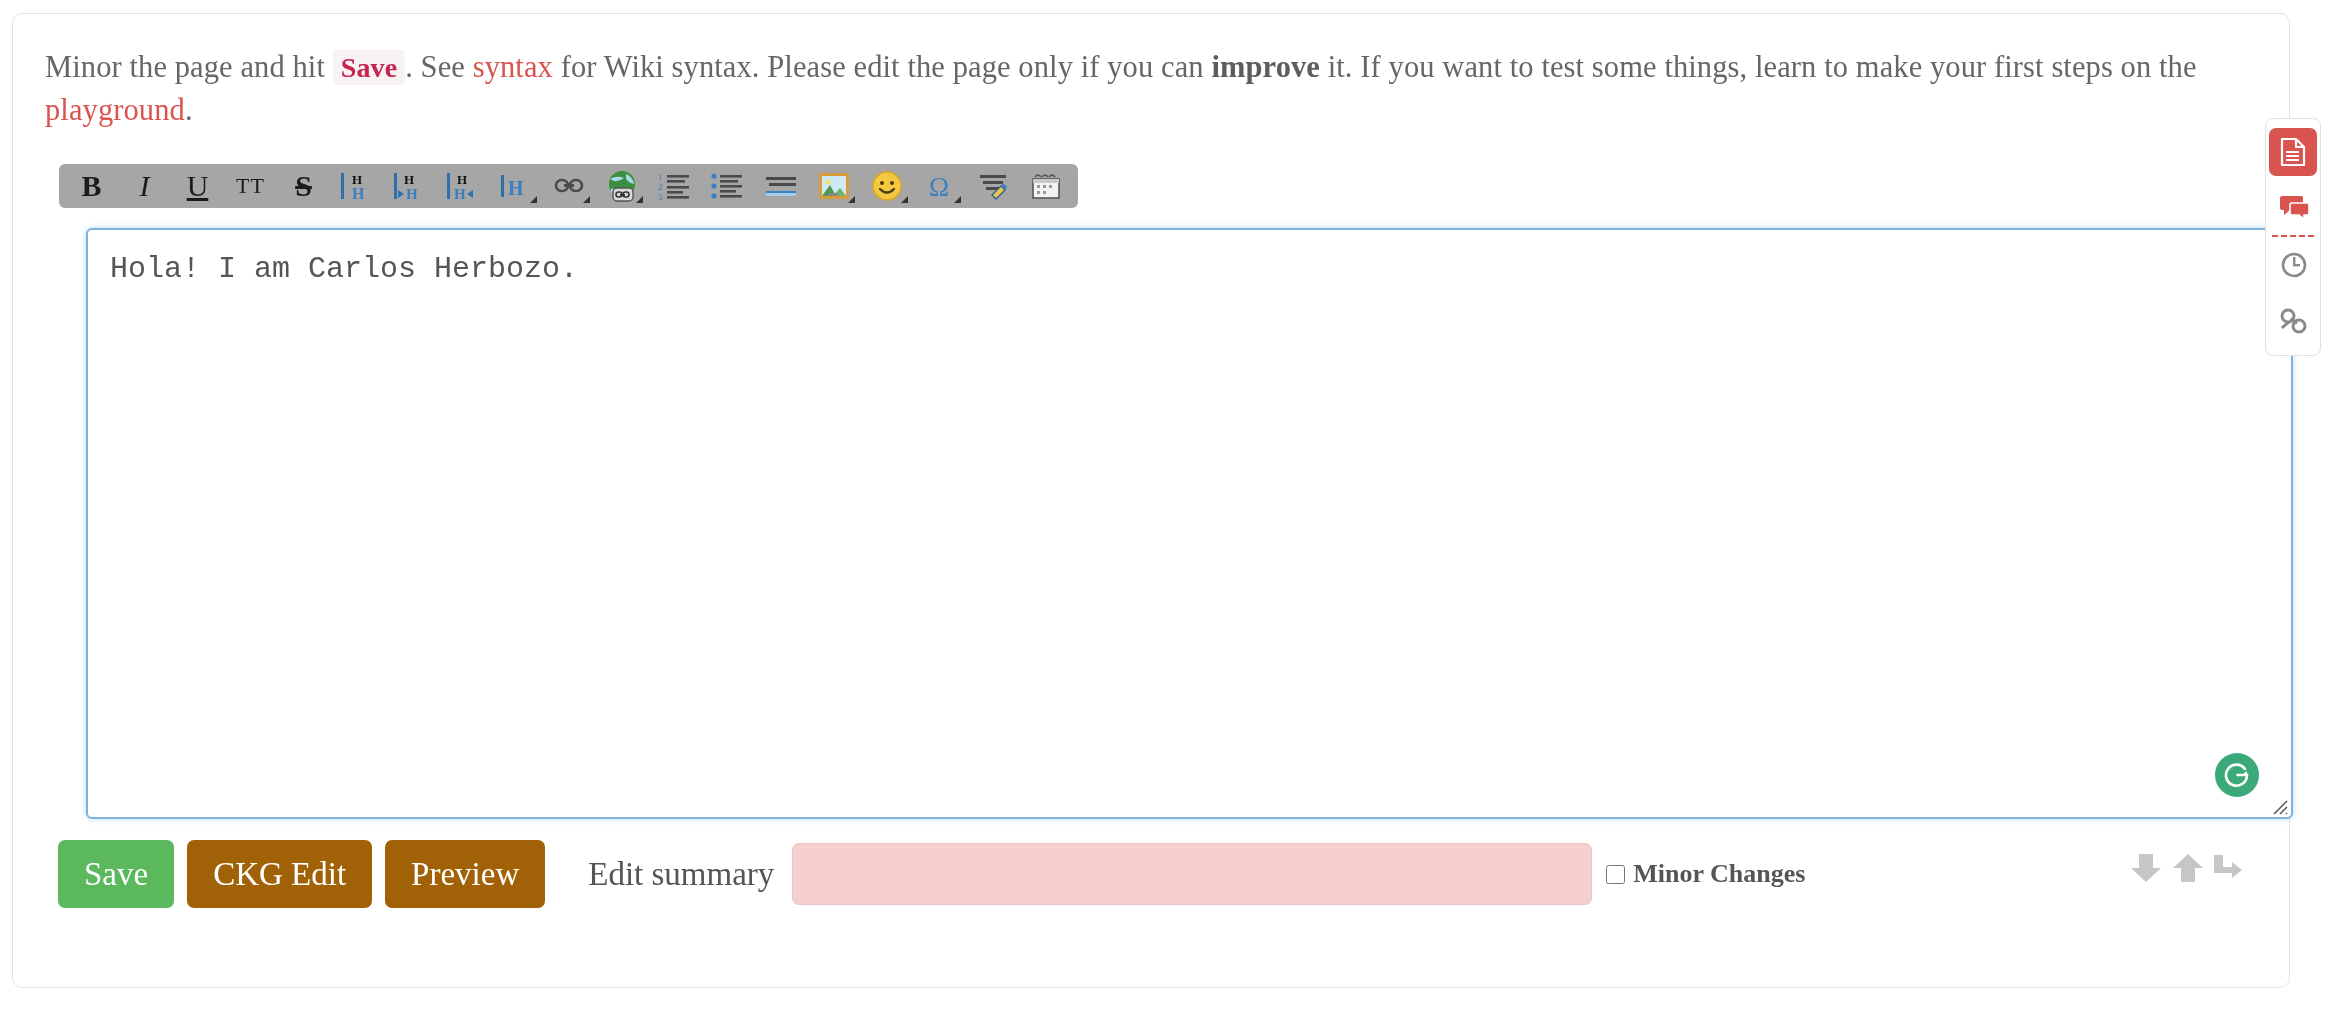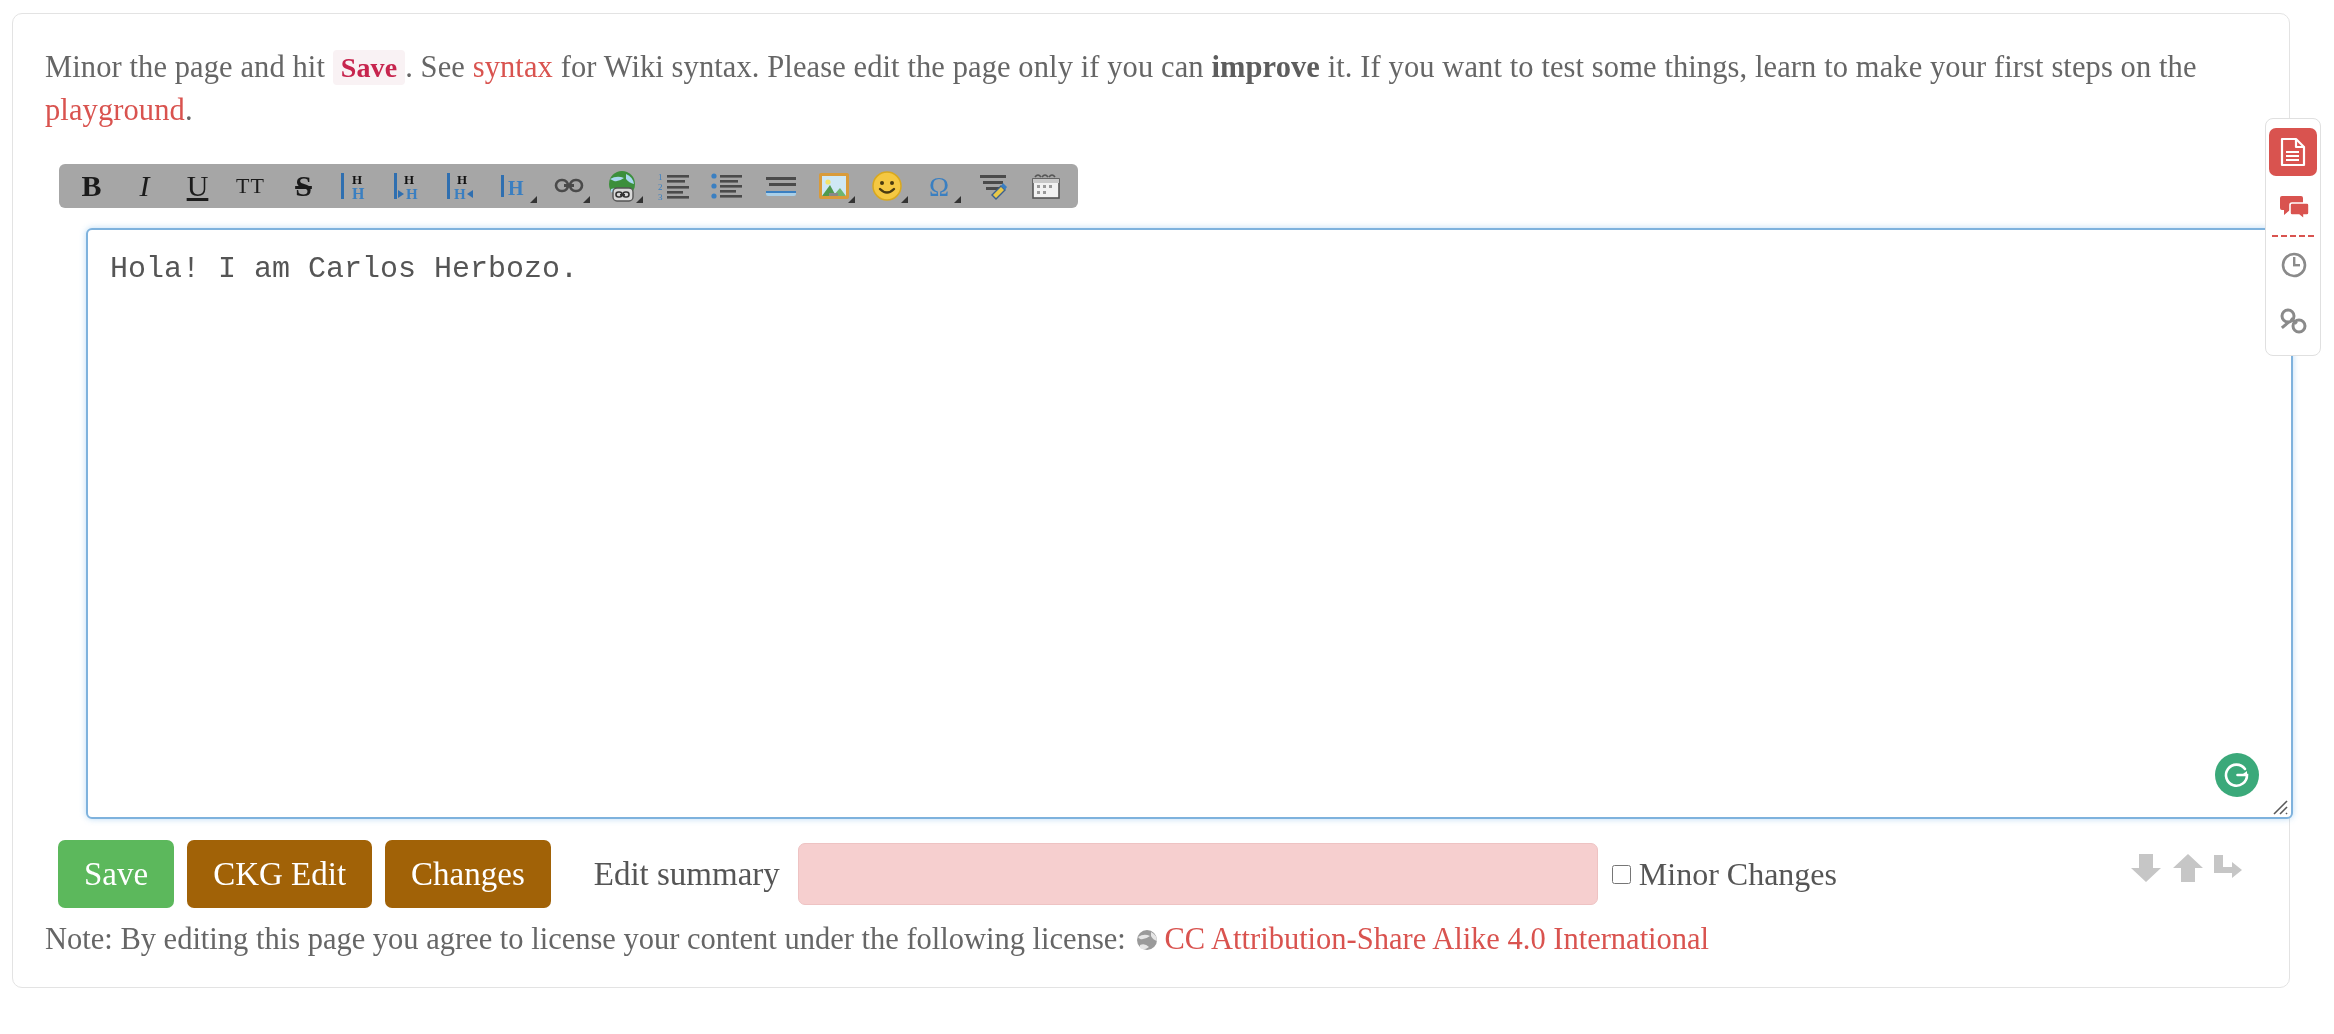--- a/index.html
+++ b/index.html
@@ -197,22 +197,22 @@
     height: 68px;
   }
   .minor-wrap input[type=checkbox] {
     width: 19px;
     height: 19px;
     margin: 0 8px 0 0;
     cursor: pointer;
   }
   .minor-label {
     font-family: "Liberation Serif", serif;
-    font-size: 32px;
-    font-weight: normal;
+    font-size: 26px;
+    font-weight: bold;
     color: #555555;
   }
   .arrows {
     position: absolute;
     right: 24px;
     top: 12px;
     display: flex;
     align-items: center;
     gap: 6px;
   }
@@ -497,21 +497,21 @@
     <svg class="resize-handle" viewBox="0 0 22 22">
       <line x1="20" y1="7" x2="7" y2="20" stroke="#5a5a5a" stroke-width="1.6"></line>
       <line x1="20" y1="13" x2="13" y2="20" stroke="#5a5a5a" stroke-width="1.6"></line>
       <line x1="20" y1="19" x2="19" y2="20" stroke="#5a5a5a" stroke-width="1.6"></line>
     </svg>
   </div>
 
   <div class="controls">
     <button class="btn btn-save">Save</button>
     <button class="btn btn-grey">CKG Edit</button>
-    <button class="btn btn-grey">Changes</button>
+    <button class="btn btn-grey">Preview</button>
 
     <span class="summary-label">Edit summary</span>
     <input class="summary-input" type="text" placeholder="" style="">
 
     <span class="minor-wrap">
       <input type="checkbox" style="">
       <span class="minor-label">Minor Changes</span>
     </span>
 
     <span class="arrows">
@@ -520,31 +520,20 @@
       </svg>
       <svg width="36" height="32" viewBox="0 0 36 32">
         <polygon points="18,2 33,16 25,16 25,30 11,30 11,16 3,16" fill="#c6c6c6"></polygon>
       </svg>
       <svg width="32" height="30" viewBox="0 0 32 30">
         <polygon points="2,2 11,2 11,14 20,14 20,9 30,17 20,25 20,20 2,20" fill="#c6c6c6"></polygon>
       </svg>
     </span>
   </div>
 
-  <div class="note">
-    <span>Note: By editing this page you agree to license your content under the following license:</span>
-    <span class="globe-ico">
-      <svg width="24" height="24" viewBox="0 0 24 24">
-        <circle cx="12" cy="12" r="10" fill="#9a9a9a"></circle>
-        <path d="M3 9 Q9 5 15 8 Q10 12 5 11 Z" fill="#e6e6e6"></path>
-        <path d="M16 4 Q22 7 22 13 Q18 12 16 8 Z" fill="#e6e6e6"></path>
-        <path d="M5 17 Q10 15 14 19 Q9 23 5 20 Z" fill="#e6e6e6"></path>
-      </svg>
-    </span><a href="#">CC Attribution-Share Alike 4.0 International</a>
-  </div>
 
 </div>
 
 <div class="siderail">
 
   <div class="rail-item active">
     <svg width="28" height="30" viewBox="0 0 28 30">
       <path d="M3 2 H17 L25 10 V28 H3 Z" fill="none" stroke="#ffffff" stroke-width="2.2" stroke-linejoin="round"></path>
       <path d="M17 2 V10 H25" fill="none" stroke="#ffffff" stroke-width="2.2" stroke-linejoin="round"></path>
       <rect x="7" y="14" width="13" height="2" fill="#ffffff"></rect>

